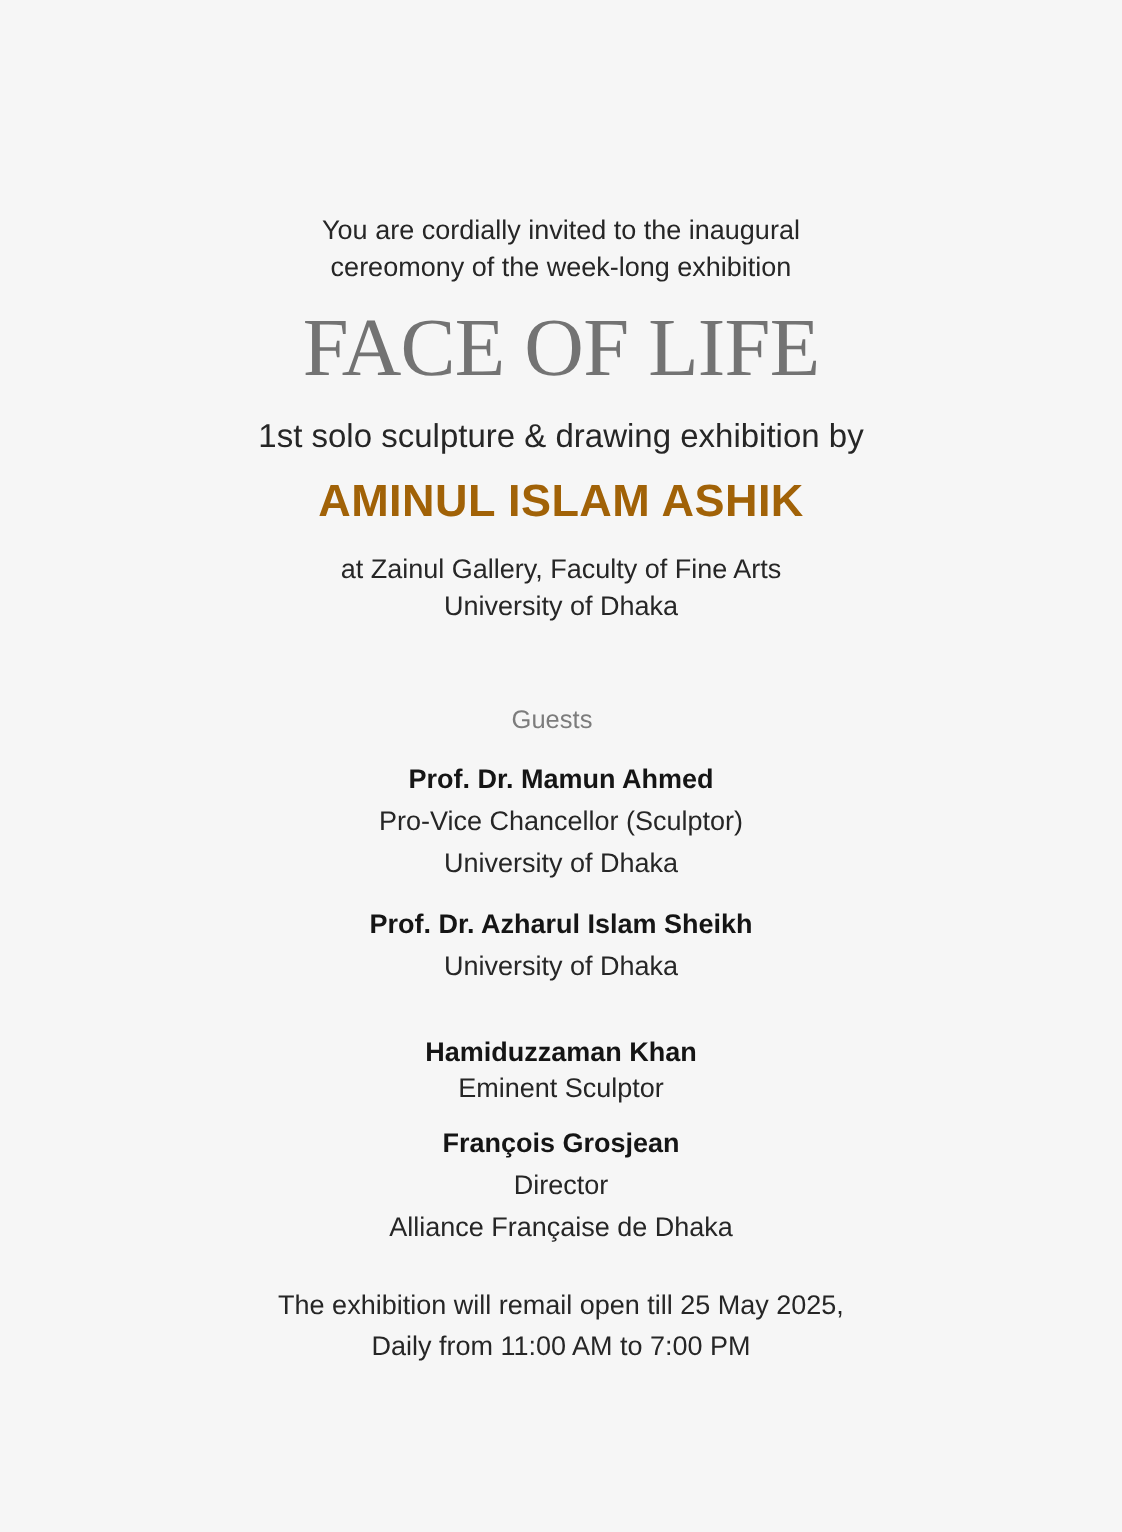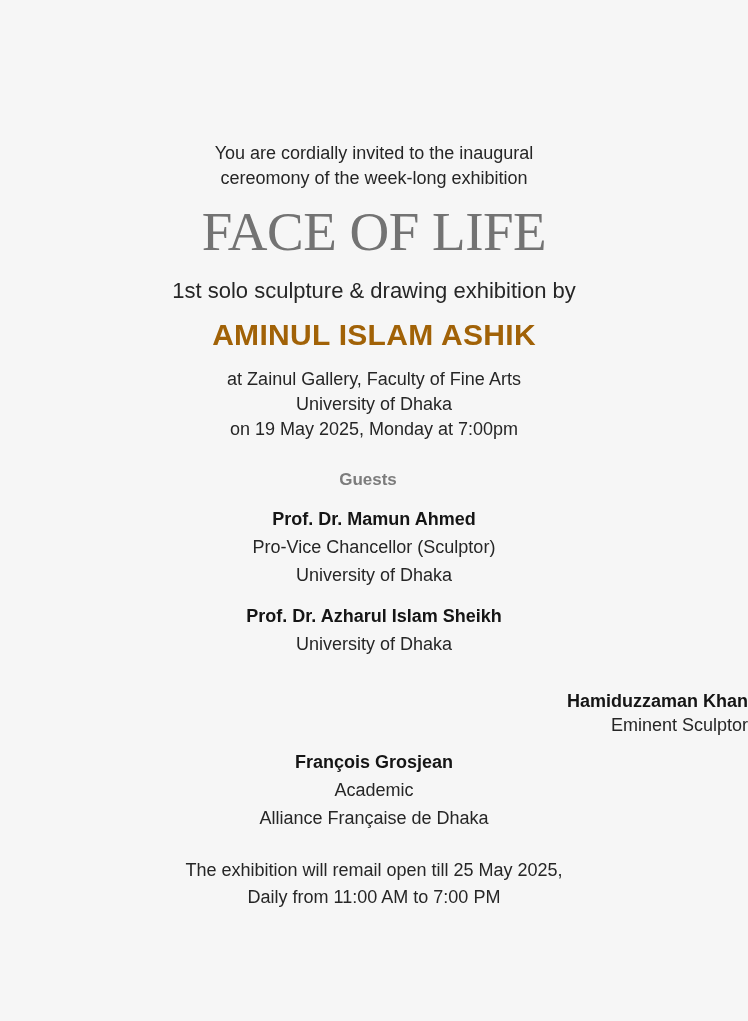--- a/index.html
+++ b/index.html
@@ -71,36 +71,36 @@
       font-size: 18px;
       line-height: 25px;
       color: #262626;
     }
     .guests-heading {
       position: absolute;
       left: 0; right: 12px;
       top: 453px;
       font-size: 17px;
       line-height: 22px;
-      font-weight: bold;
+      font-weight: normal;
       color: #7c7c7c;
     }
     .guest {
       position: absolute;
       left: 0; right: 0;
       font-size: 18px;
       color: #262626;
     }
     .guest .name {
       font-weight: bold;
       color: #151515;
     }
     .g1 { top: 489px; line-height: 28px; }
     .g2 { top: 586px; line-height: 28px; }
-    .g3 { top: 673px; line-height: 24px; text-align: right; }
+    .g3 { top: 673px; line-height: 24px; }
     .g4 { top: 732px; line-height: 28px; }
     .closing {
       position: absolute;
       left: 0; right: 0;
       top: 841px;
       font-size: 18px;
       line-height: 27px;
       color: #262626;
     }
   </style>
@@ -116,21 +116,20 @@
 
   <div class="title">FACE OF LIFE</div>
 
   <div class="subtitle">1st solo sculpture &amp; drawing exhibition by</div>
 
   <div class="artist">AMINUL ISLAM ASHIK</div>
 
   <div class="venue">
     <span class="line">at Zainul Gallery, Faculty of Fine Arts</span>
     <span class="line">University of Dhaka</span>
-    <span class="line">on 19 May 2025, Monday at 7:00pm</span>
   </div>
 
   <div class="guests-heading">Guests</div>
 
   <div class="guest g1">
     <span class="line name">Prof. Dr. Mamun Ahmed</span>
     <span class="line">Pro-Vice Chancellor (Sculptor)</span>
     <span class="line">University of Dhaka</span>
   </div>
 
@@ -139,21 +138,21 @@
     <span class="line">University of Dhaka</span>
   </div>
 
   <div class="guest g3">
     <span class="line name">Hamiduzzaman Khan</span>
     <span class="line">Eminent Sculptor</span>
   </div>
 
   <div class="guest g4">
     <span class="line name">François Grosjean</span>
-    <span class="line">Academic</span>
+    <span class="line">Director</span>
     <span class="line">Alliance Française de Dhaka</span>
   </div>
 
   <div class="closing">
     <span class="line">The exhibition will remail open till 25 May 2025,</span>
     <span class="line">Daily from 11:00 AM to 7:00 PM</span>
   </div>
 
 </div>
 

